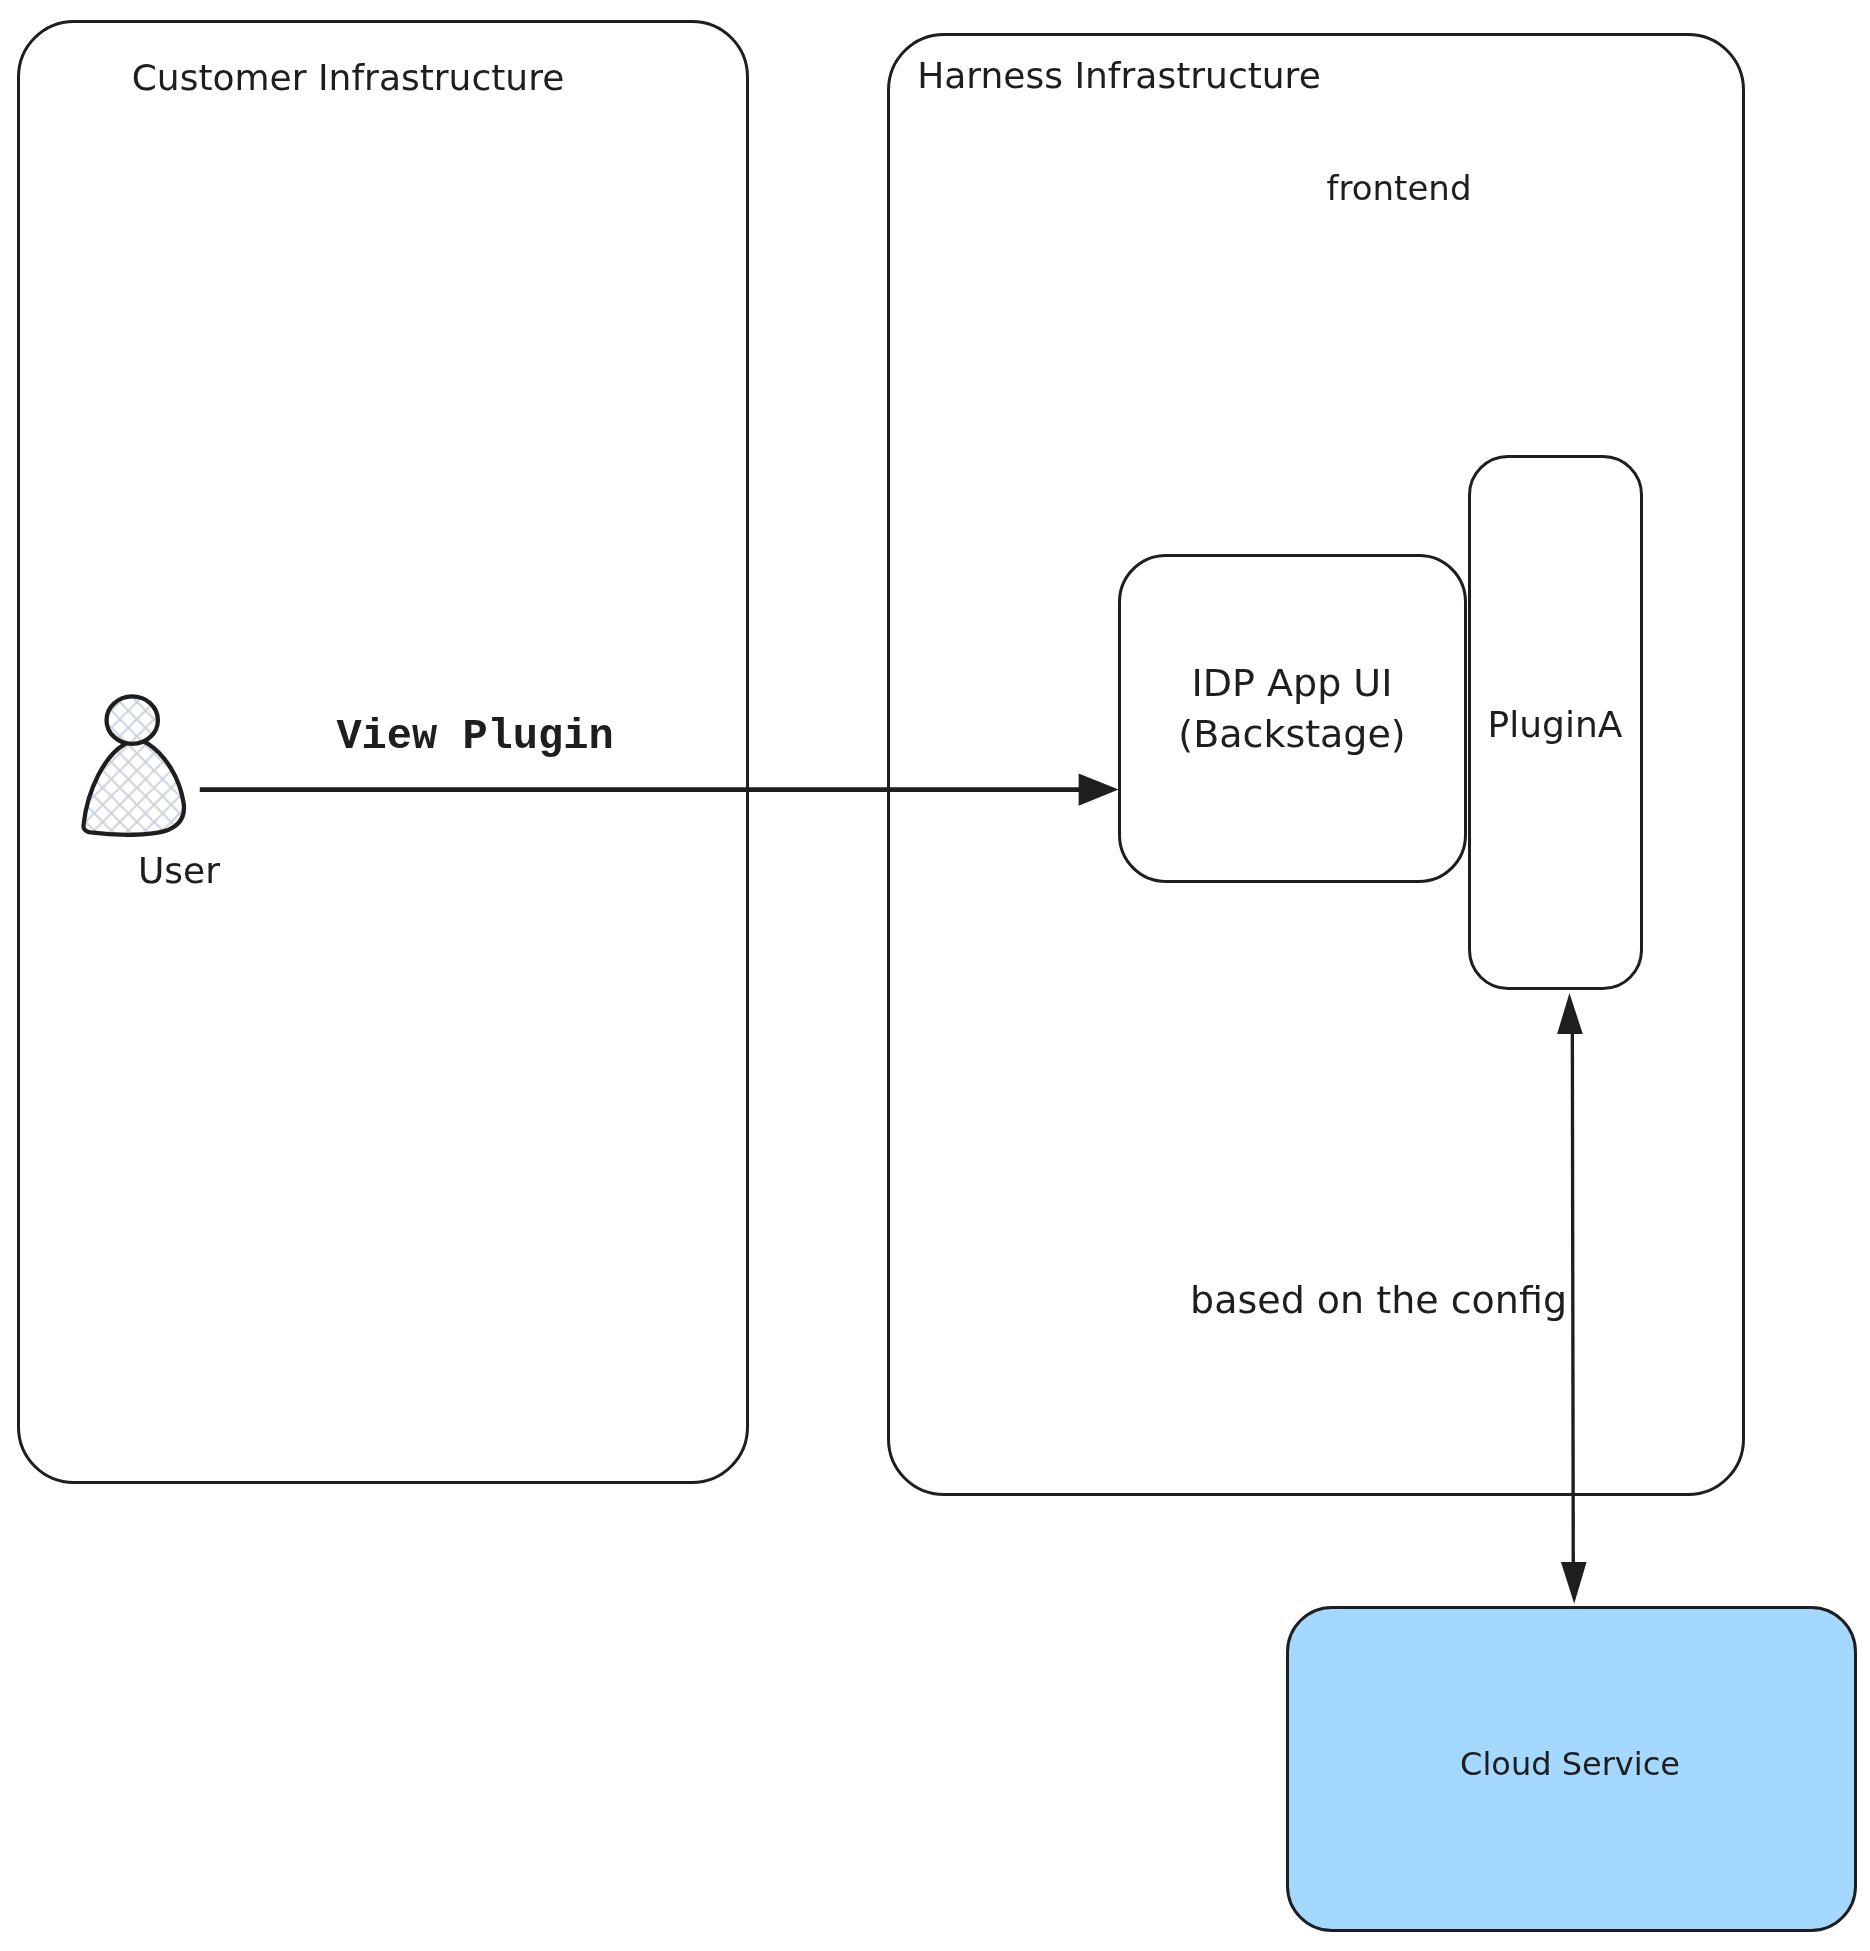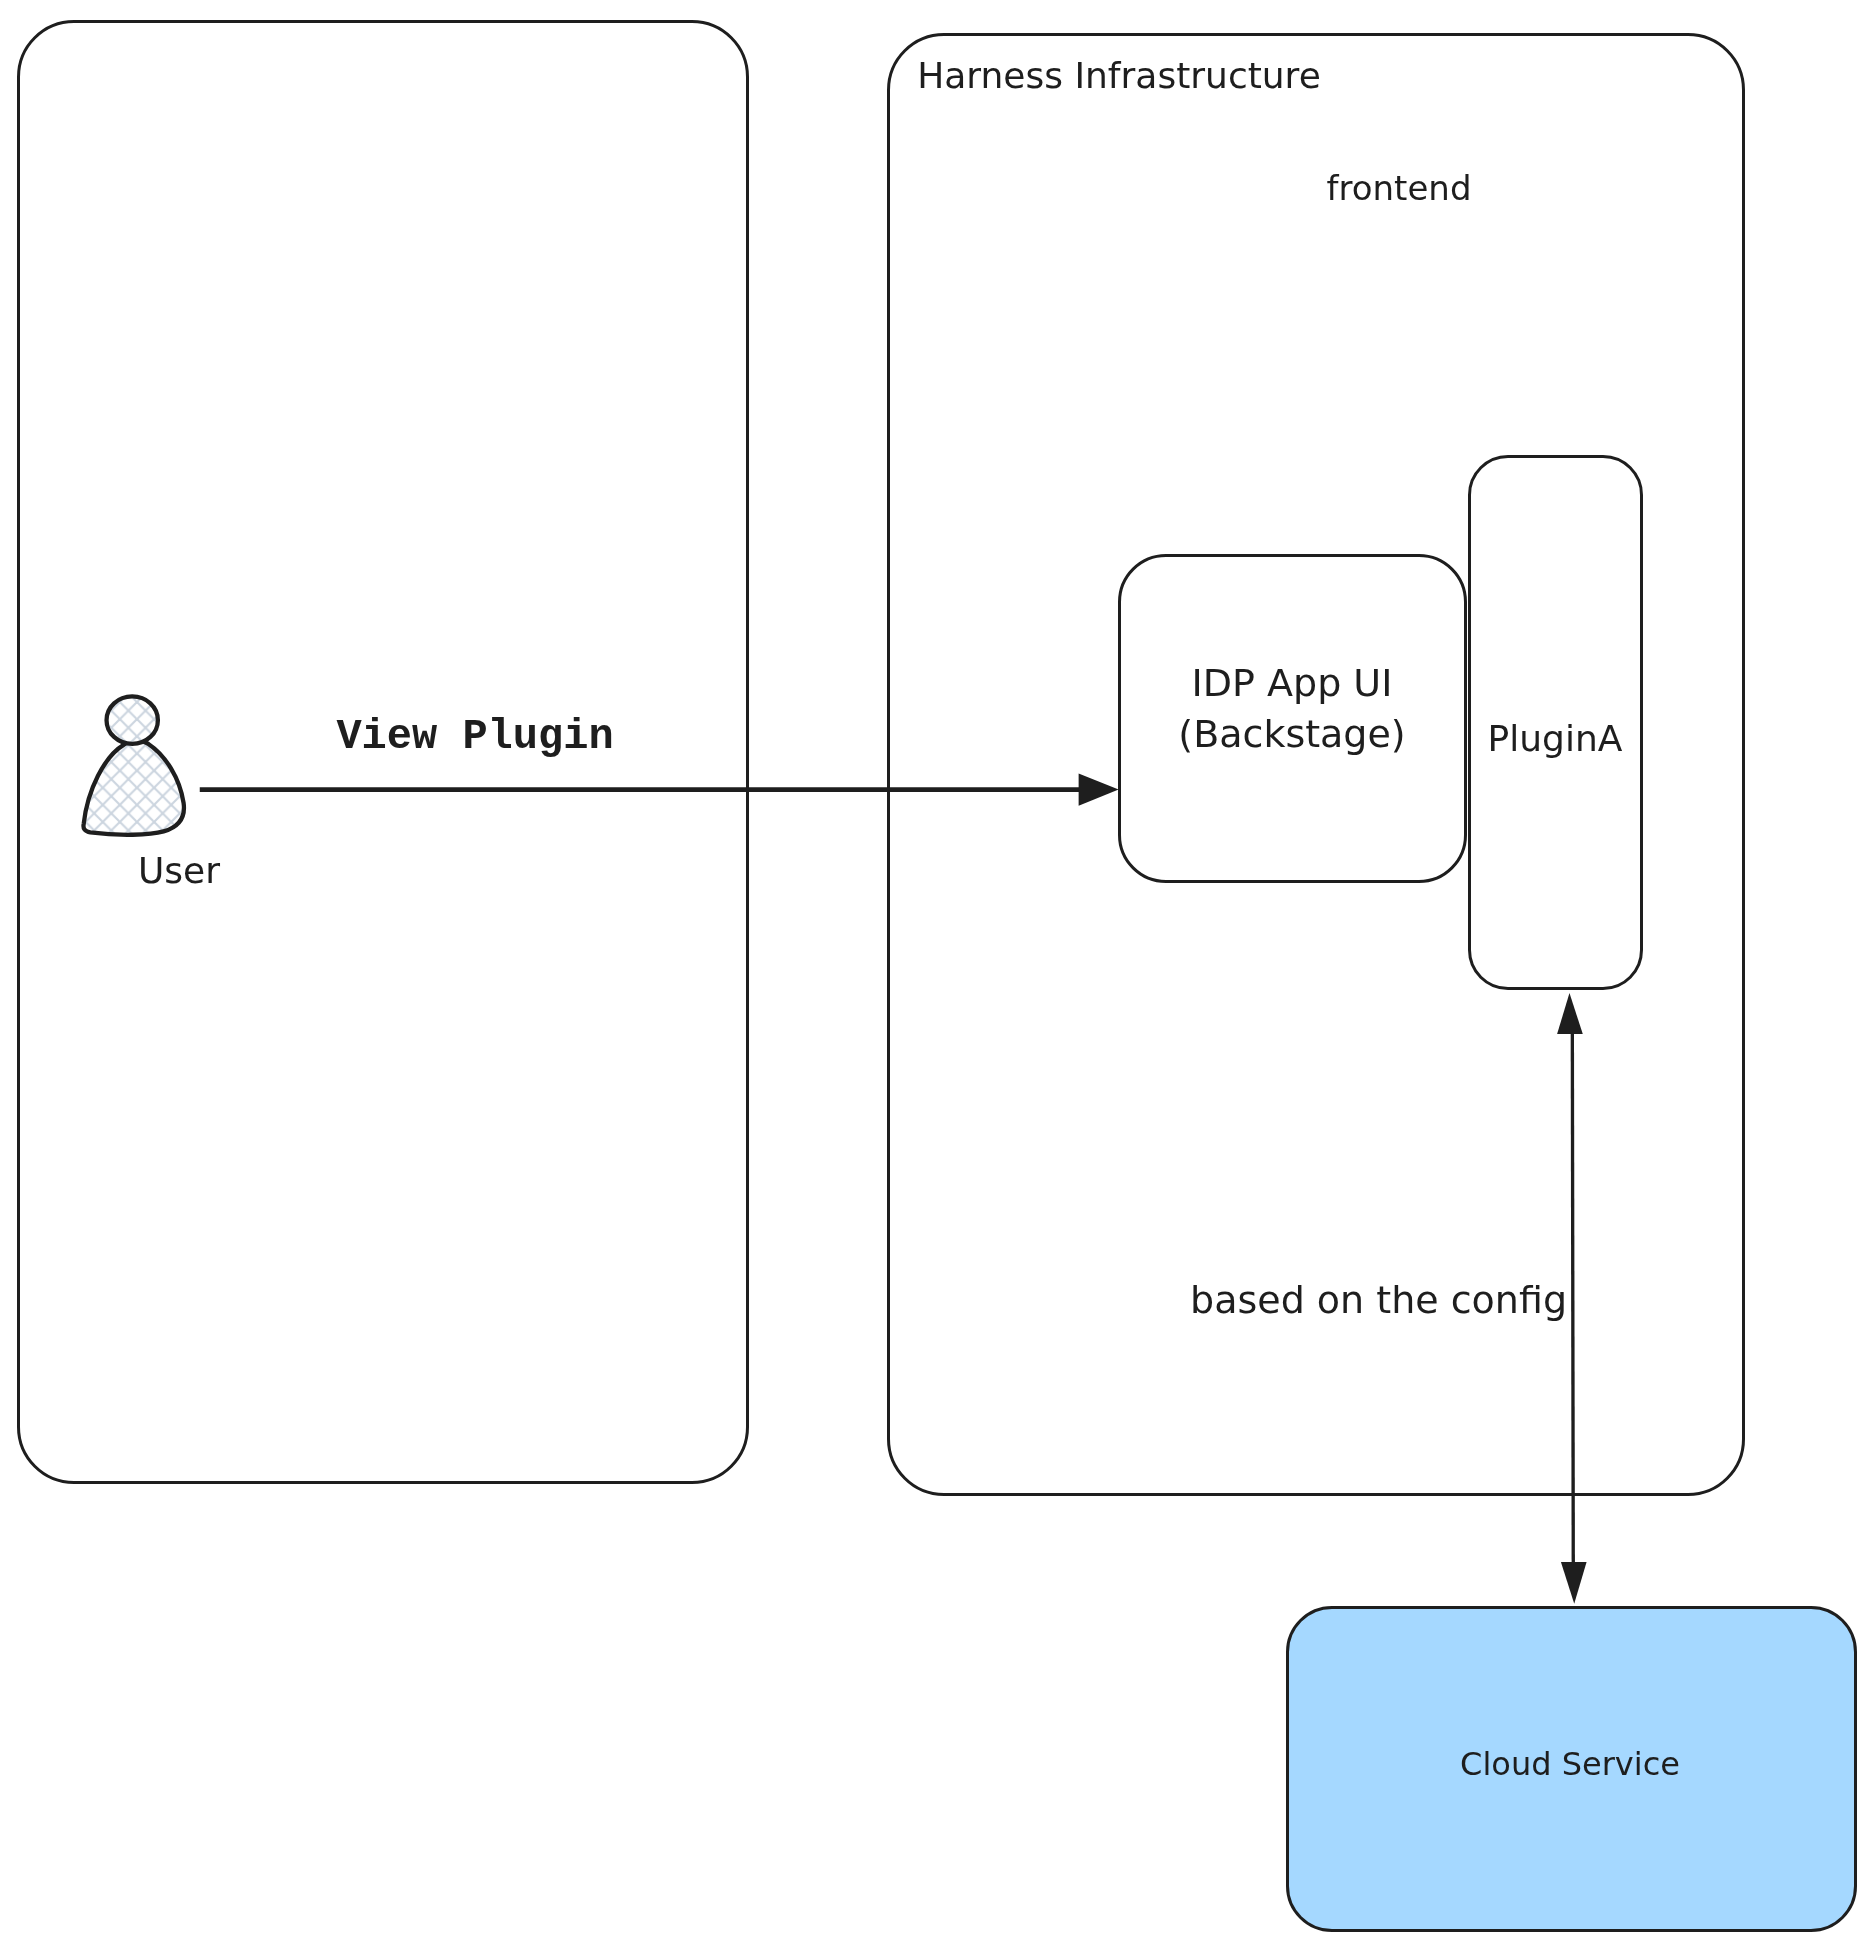--- a/index.html
+++ b/index.html
@@ -38,21 +38,21 @@
     line-height: 1.25;
   }
   .centered { transform: translateX(-50%); text-align: center; }
 
   #customer-title { left: 348px;  top: 55px;  font-size: 36px; }
   #harness-title  { left: 1119px; top: 53px;  font-size: 36px; }
   #frontend-label { left: 1399px; top: 167px; font-size: 34px; }
   #view-plugin-label { left: 475px; top: 711px; font-size: 42px; font-weight: bold; font-family: Liberation Mono, monospace; }
   #user-label     { left: 131px;  top: 848px; font-size: 36px; margin-left: 48px; }
   #idp-label      { left: 1292px; top: 658px; font-size: 38px; line-height: 51px; }
-  #plugina-label  { left: 1555px; top: 702px; font-size: 36px; margin-top: 14px; }
+  #plugina-label  { left: 1555px; top: 702px; font-size: 36px; }
   #info-label {
     right: 304px; top: 1261px;
     font-size: 38px; line-height: 78px;
     text-align: right; white-space: nowrap;
     position: absolute;
   }
   #cloud-label    { left: 1570px; top: 1744px; font-size: 32px; }
 
   #overlay-svg {
     position: absolute;
@@ -68,20 +68,21 @@
 
 <div id="canvas">
 
   <div id="customer-box" class="box container-box"></div>
   <div id="harness-box" class="box container-box"></div>
 
   <div id="idp-box" class="box node-box"></div>
   <div id="plugina-box" class="box node-box"></div>
   <div id="cloud-box" class="box node-box"></div>
 
+  <div id="customer-title" class="lbl centered">Customer Infrastructure</div>
   <div id="harness-title" class="lbl centered">Harness Infrastructure</div>
   <div id="frontend-label" class="lbl centered">frontend</div>
   <div id="view-plugin-label" class="lbl centered">View Plugin</div>
   <div id="user-label" class="lbl centered">User</div>
 
   <div id="idp-label" class="lbl centered">
     <div>IDP App UI</div>
     <div>(Backstage)</div>
   </div>
 

